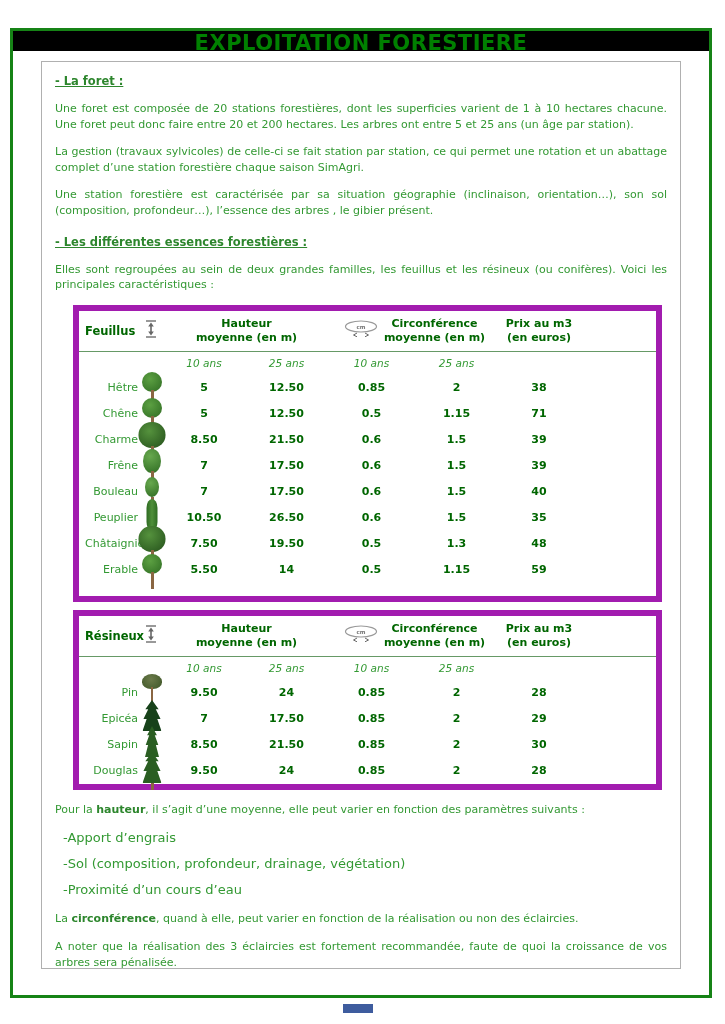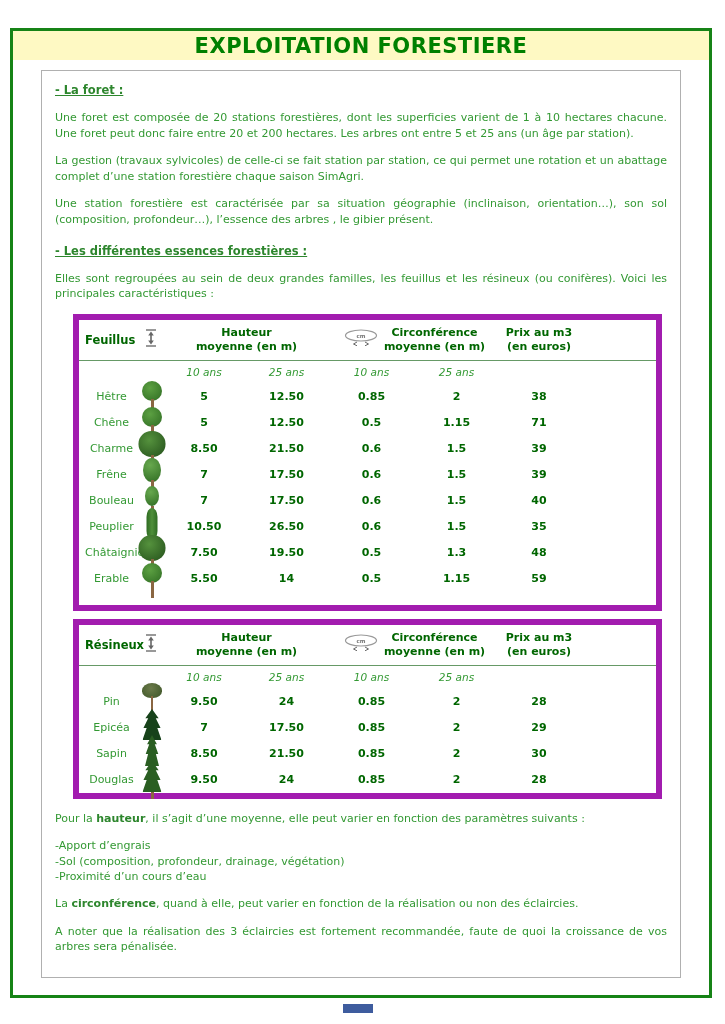--- a/index.html
+++ b/index.html
@@ -5,60 +5,60 @@
   html,body { margin:0; padding:0; }
   body {
     width:725px; height:1024px; background:#ffffff; position:relative;
     font-family:"DejaVu Sans","Liberation Sans",sans-serif;
   }
   .outer-box {
     position:absolute; left:10px; top:28px; width:702px; height:970px;
     border:3px solid #168316; box-sizing:border-box; background:#fff;
   }
   .title-band {
-    background:#fef9c3; height:29px;
-    display:flex; align-items:center; justify-content:center;
+    background:#000000; height:20px;
+    display:flex; justify-content:center;
   }
   .title-band h1 {
     margin:0; font-size:21px; font-weight:bold; color:#008000; letter-spacing:.5px;
   }
   .inner-box {
     margin:10px 28px 0 28px; border:1px solid #b0b0b0; background:#fff;
     padding:8px 13px 10px 13px; height:908px; box-sizing:border-box; overflow:hidden;
   }
   .section-heading {
     color:#2d862d; font-size:11.5px; font-weight:bold; text-decoration:underline;
     margin:4px 0 13px 0;
   }
   .para {
     color:#339933; font-size:11px; line-height:1.42; text-align:justify;
     margin:12px 0 12px 0;
   }
   .para b { color:#2d862d; }
-  .bullet { color:#339933; font-size:11px; line-height:1.38; margin:0; }
+  .bullet { color:#339933; font-size:13px; line-height:1.38; margin:8px; }
   .bullet-group { margin:0 0 12px 0; }
 
   table.species-table {
     border-collapse:collapse; border:6px solid #a21caf;
     margin:2px 0 8px 18px; width:583px; table-layout:fixed;
   }
   .head-row th { border-bottom:1px solid #669966; height:40px; vertical-align:middle; padding:0; }
   .family { text-align:left; padding-left:6px !important; color:#006600; font-weight:bold; font-size:11.5px; }
   .icon-cell { text-align:center; }
   .col-head { color:#006600; font-weight:bold; text-align:center; font-size:11px; line-height:1.3; }
   .circ-head-wrap { display:flex; align-items:center; justify-content:center; gap:5px; }
   .age-row th {
     height:23px; font-style:italic; font-weight:normal; color:#339933;
     text-align:center; vertical-align:middle; font-size:10.5px; padding:0;
   }
   tbody td {
     height:26px; text-align:center; color:#006600; font-weight:bold;
     font-size:11px; padding:0; vertical-align:middle;
   }
-  td.name { text-align:center; padding-left:6px; color:#339933; font-weight:normal; }
+  td.name { text-align:right; padding-left:6px; color:#339933; font-weight:normal; }
   tr.pad td { height:13px; }
   .tree-cell { overflow:visible; }
 
   
   .tree { position:relative; display:inline-block; width:28px; height:38px; margin:-7px 0; vertical-align:middle; }
   .tree .trunk { position:absolute; left:50%; bottom:0; width:3px; height:12px; margin-left:-1.5px; background:#8a6642; }
   .tree .crown { position:absolute; left:50%; transform:translateX(-50%); }
   .tree-round .crown { top:3px; width:20px; height:20px; border-radius:50%;
     background:radial-gradient(circle at 40% 35%, #5ca042, #2e6b22); }
   .tree-round .trunk { height:17px; }

